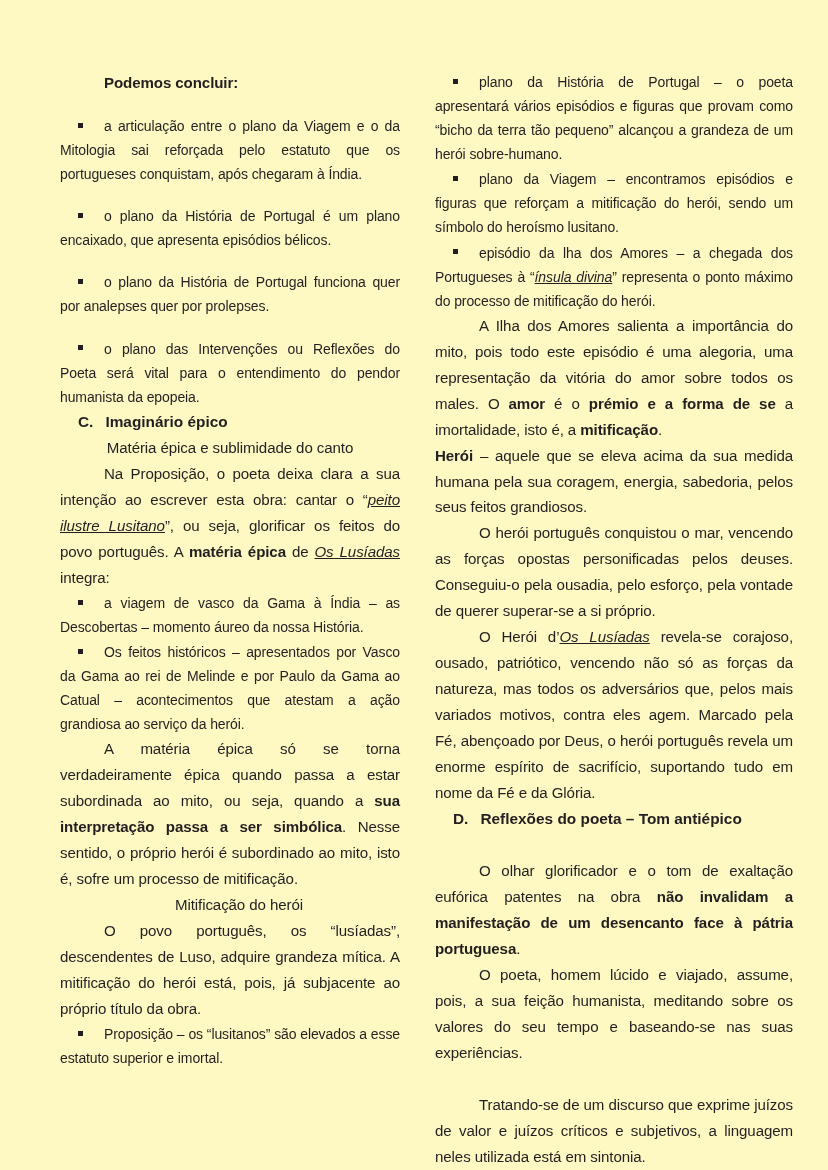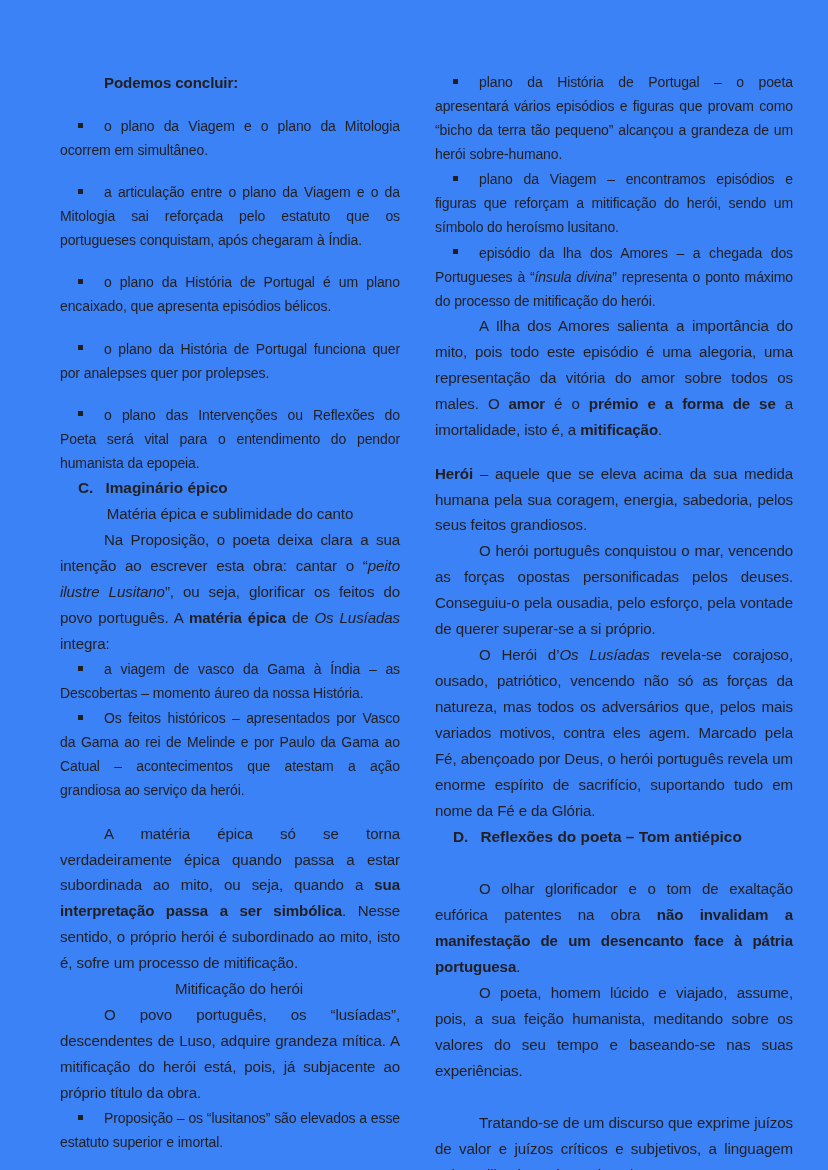--- a/index.html
+++ b/index.html
@@ -14,21 +14,21 @@
     font-family: "Liberation Sans", "DejaVu Sans", sans-serif;
     color: #231f20;
     -webkit-font-smoothing: antialiased;
   }
   .page {
     position: relative;
     width: 828px;
     height: 1170px;
     box-sizing: border-box;
     padding: 70px 35px 40px 60px;
-    background: #3b82f6;
+    background: #fef9c3;
     overflow: hidden;
   }
   .columns {
     display: flex;
     flex-direction: row;
     gap: 35px;
     align-items: flex-start;
   }
   .col {
     width: 340px;
@@ -48,21 +48,21 @@
     text-justify: inter-word;
     letter-spacing: -0.1px;
   }
   .para {
     text-indent: 44px;
   }
   .para-noindent {
     text-indent: 0;
   }
   .gap-sm { margin-top: 26px; }
-  .gap-md { margin-top: 18px; }
+  .gap-md { }
   .gap-lg { margin-top: 30px; }
   .gap-xl { margin-top: 42px; }
 
   
   .h-inline {
     font-weight: bold;
     font-size: 15.1px;
     line-height: 1.72;
     margin: 0 0 0 44px;
     text-align: left;
@@ -115,36 +115,36 @@
     height: 5px;
     background: #231f20;
     text-indent: 0;
     display: inline-block;
   }
   ul.bl > li + li {
     margin-top: 18px;
   }
   ul.bl.tight > li + li { margin-top: 1px; }
 
-  i, em { font-style: italic; }
+  i, em { font-style: italic; text-decoration: underline; }
   b, strong { font-weight: bold; }
 </style>
 </head>
 <body>
 
 <div class="page">
   <div class="columns">
 
     <div class="col">
 
       <p class="h-inline">Podemos concluir:</p>
 
       <ul class="bl" style="margin-top:18px">
         <li>
-          <span class="bullet"></span><span>o plano da Viagem e o plano da Mitologia ocorrem em simultâneo.</span>
+          <span class="bullet"></span>
         </li>
         <li>
           <span class="bullet"></span><span>a articulação entre o plano da Viagem e o da Mitologia sai reforçada pelo estatuto que os portugueses conquistam, após chegaram à Índia.</span>
         </li>
         <li>
           <span class="bullet"></span><span>o plano da História de Portugal é um plano encaixado, que apresenta episódios bélicos.</span>
         </li>
         <li>
           <span class="bullet"></span><span>o plano da História de Portugal funciona quer por analepses quer por prolepses.</span>
         </li>

